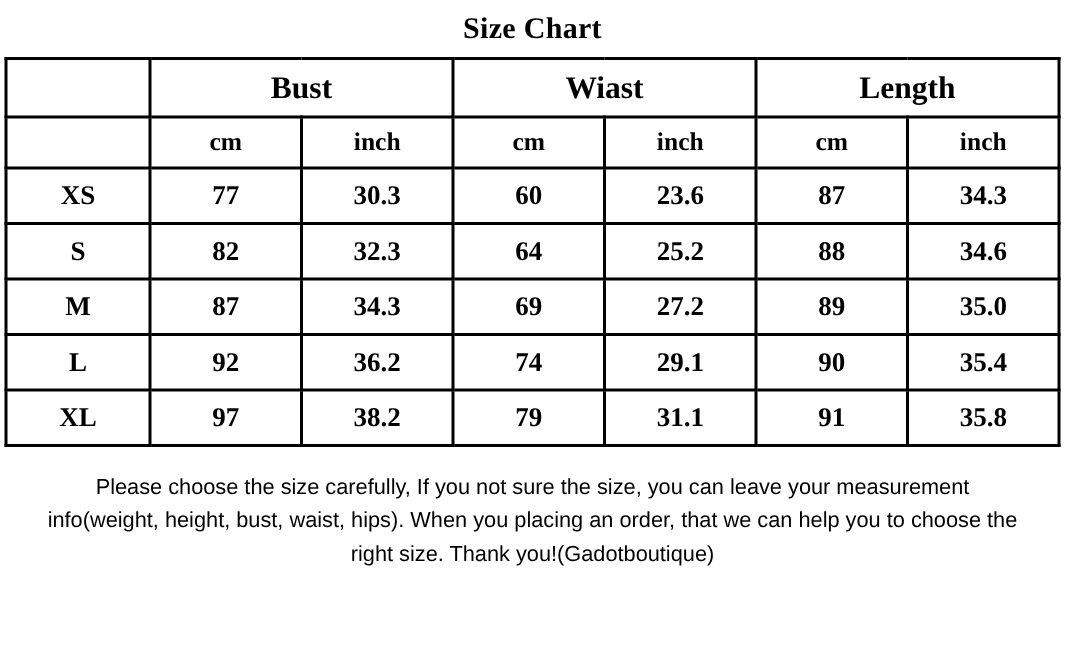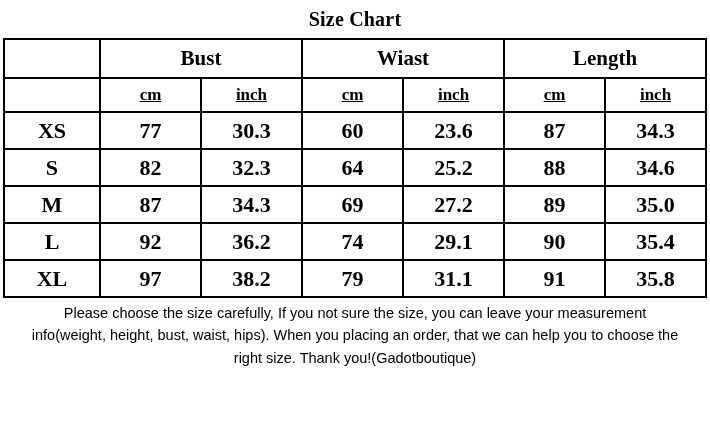--- a/index.html
+++ b/index.html
@@ -48,39 +48,38 @@
   col.c-val   { width: 101px; }
 
   tr.group-row td {
     height: 35px;
     font-size: 21px;
     margin-top: 27px;
   }
   tr.unit-row td {
     height: 30px;
     font-size: 17px;
-    text-decoration: underline;
   }
   tr.data-row td {
     height: 33px;
-    font-size: 22px;
+    font-size: 18px;
   }
   td.label-cell {
     font-size: 19px;
   }
   td.blank {
     border-top: 2px solid #000000;
   }
   .note {
     margin: 0 auto;
     width: 660px;
     text-align: center;
     font-size: 14.5px;
     line-height: 1.55;
-    padding-top: 4px;
+    padding-top: 16px;
     font-family: "Liberation Sans", sans-serif;
   }
 </style>
 </head>
 <body>
 
 <div class="page">
 
   <div class="title">Size Chart</div>
 

